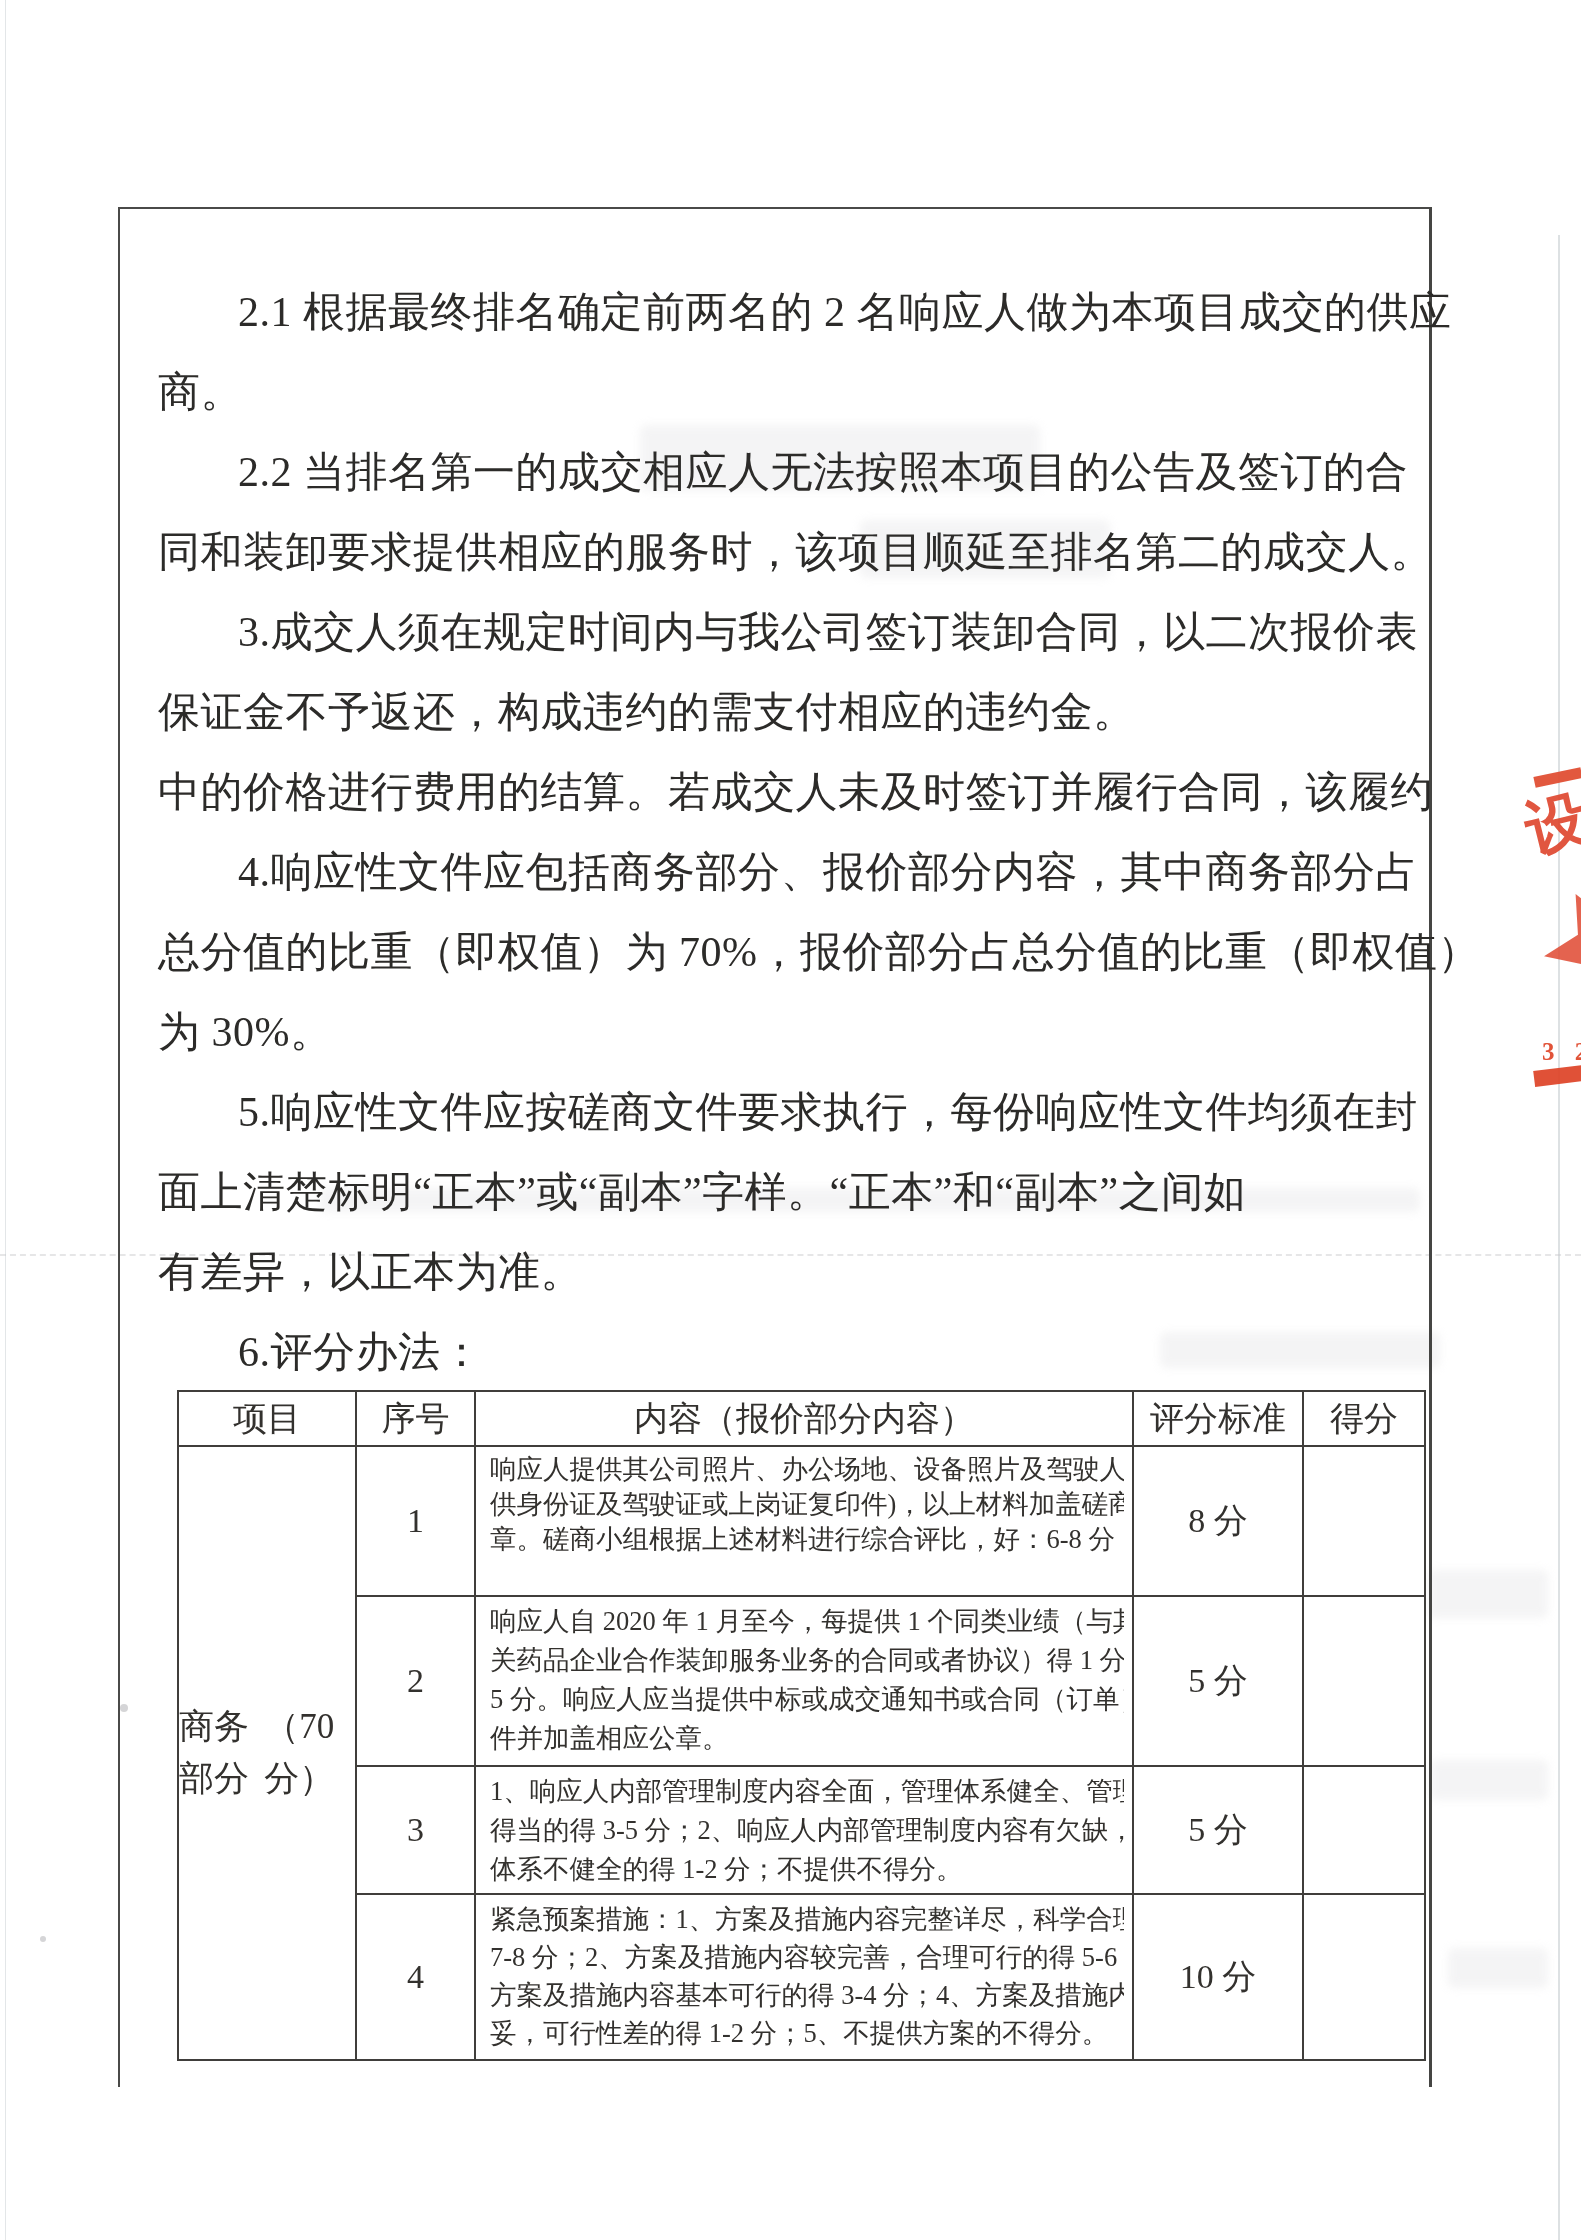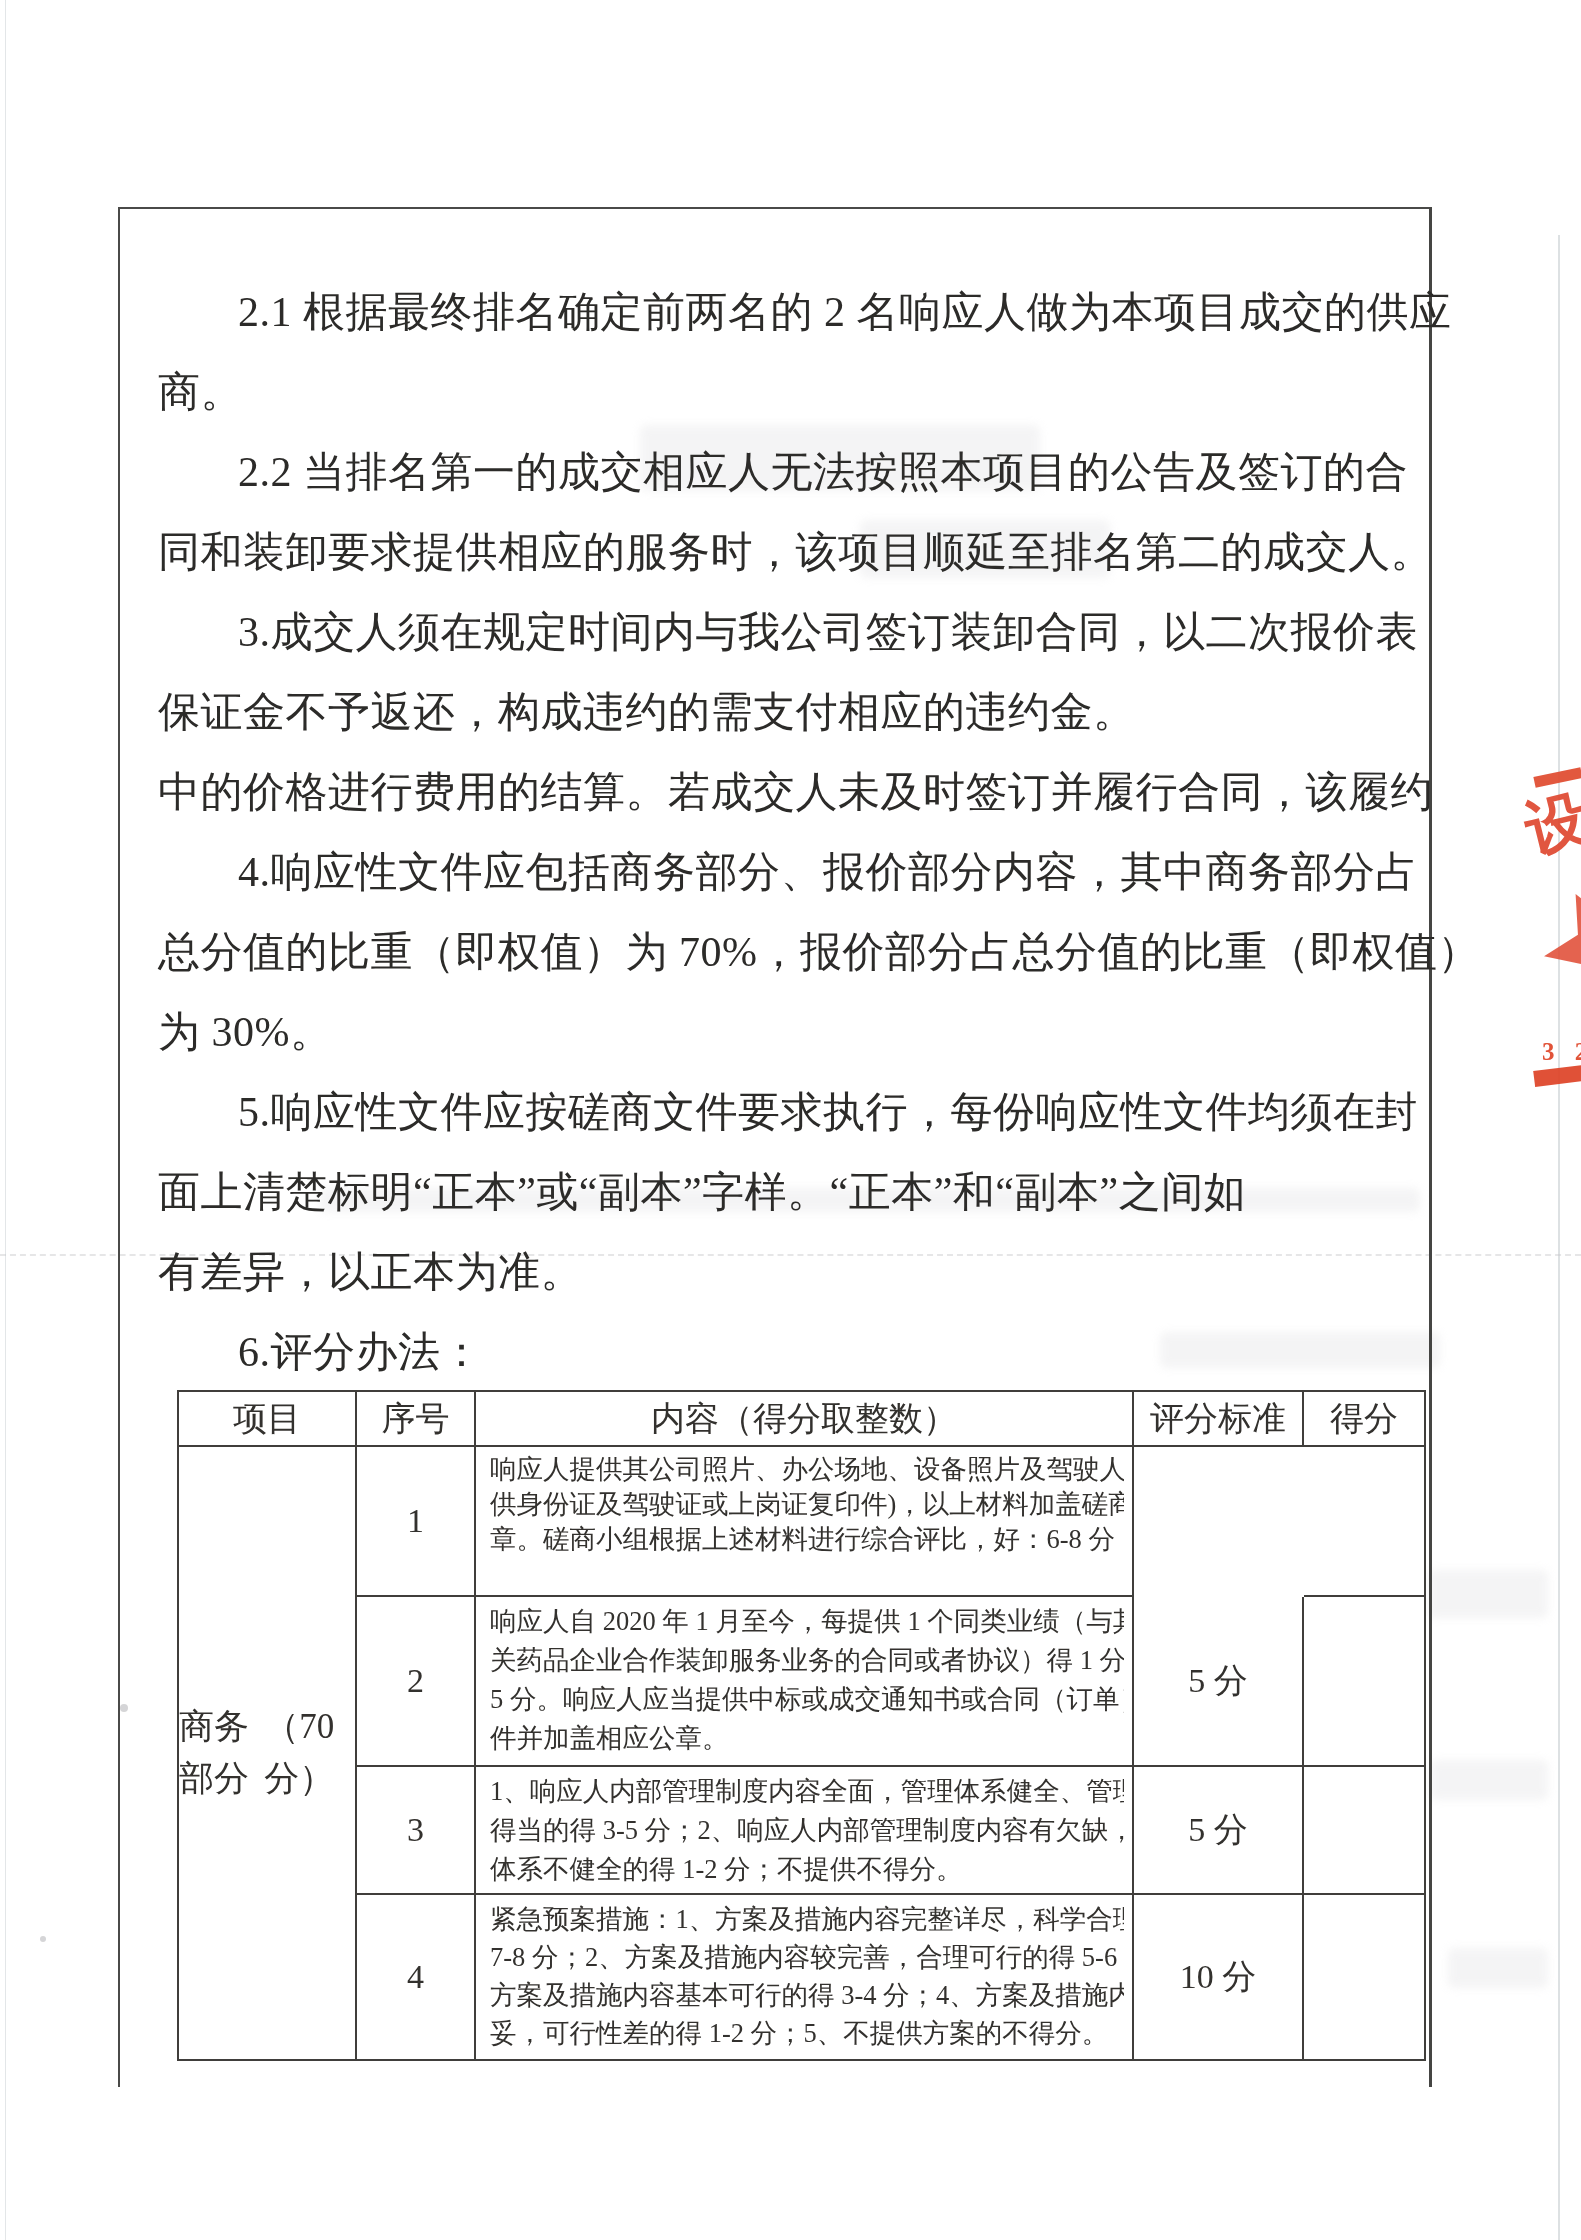--- a/index.html
+++ b/index.html
@@ -106,35 +106,36 @@
   <div class="tline indent">5.响应性文件应按磋商文件要求执行，每份响应性文件均须在封</div>
   <div class="tline">面上清楚标明“正本”或“副本”字样。“正本”和“副本”之间如</div>
   <div class="tline">有差异，以正本为准。</div>
   <div class="tline indent">6.评分办法：</div>
 </div>
 
 <div class="score-table">
 
   <div class="cell hdr" style="grid-area:1/1">项目</div>
   <div class="cell hdr" style="grid-area:1/2">序号</div>
-  <div class="cell hdr" style="grid-area:1/3">内容（得分取整数）</div>
+  <div class="cell hdr" style="grid-area:1/3">内容（报价部分内容）</div>
   <div class="cell hdr" style="grid-area:1/4">评分标准</div>
   <div class="cell hdr no-r" style="grid-area:1/5">得分</div>
 
   <div class="cell project-cell no-b" style="grid-area:2/1/6/2">
     <span>商务部分</span>
     <span>（70 分）</span>
   </div>
 
   <div class="cell" style="grid-area:2/2">1</div>
   <div class="cell content lh35" style="grid-area:2/3">
     <div class="cl">响应人提供其公司照片、办公场地、设备照片及驾驶人信息(提</div>
     <div class="cl">供身份证及驾驶证或上岗证复印件)，以上材料加盖磋商人公</div>
     <div class="cl">章。磋商小组根据上述材料进行综合评比，好：6-8 分，较好：</div>
   </div>
+  <div class="cell" style="grid-area:2/4">8 分</div>
   <div class="cell no-r" style="grid-area:2/5"></div>
 
   <div class="cell" style="grid-area:3/2">2</div>
   <div class="cell content lh39" style="grid-area:3/3">
     <div class="cl">响应人自 2020 年 1 月至今，每提供 1 个同类业绩（与其它相</div>
     <div class="cl">关药品企业合作装卸服务业务的合同或者协议）得 1 分，满分</div>
     <div class="cl">5 分。响应人应当提供中标或成交通知书或合同（订单）复印</div>
     <div class="cl">件并加盖相应公章。</div>
   </div>
   <div class="cell" style="grid-area:3/4">5 分</div>

